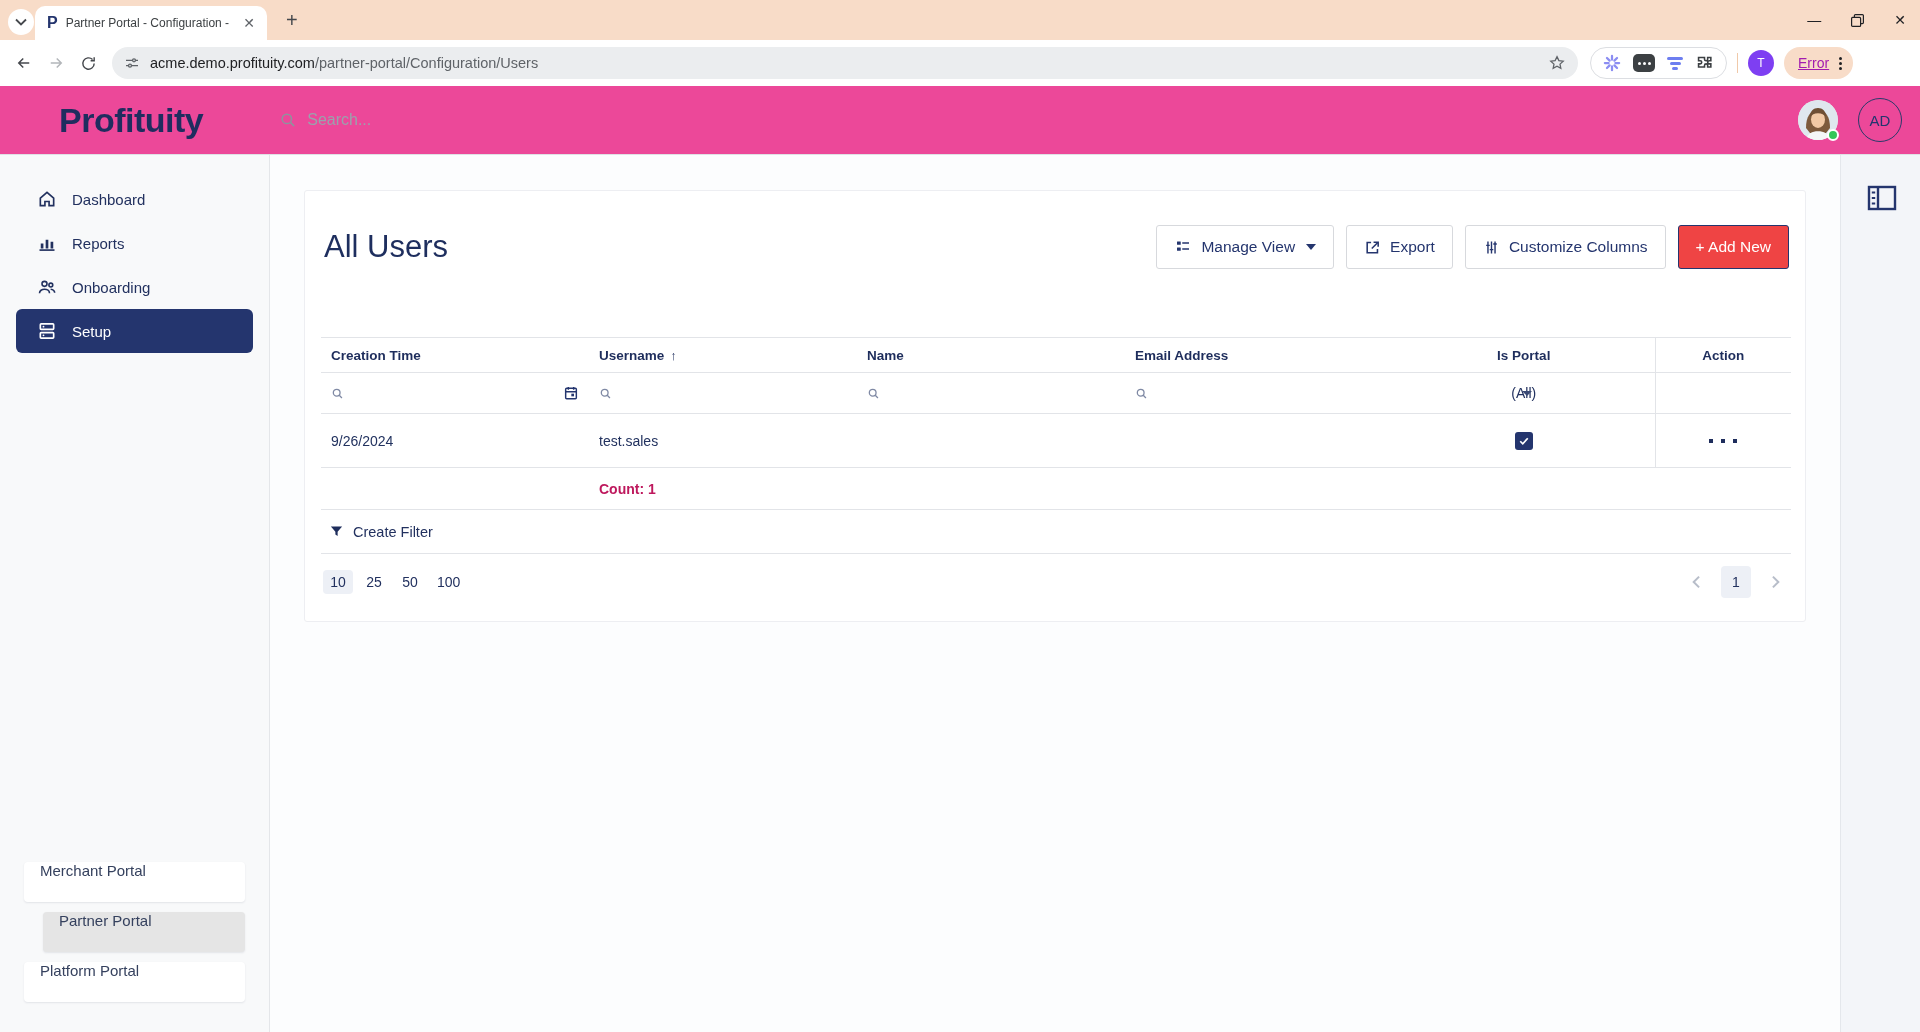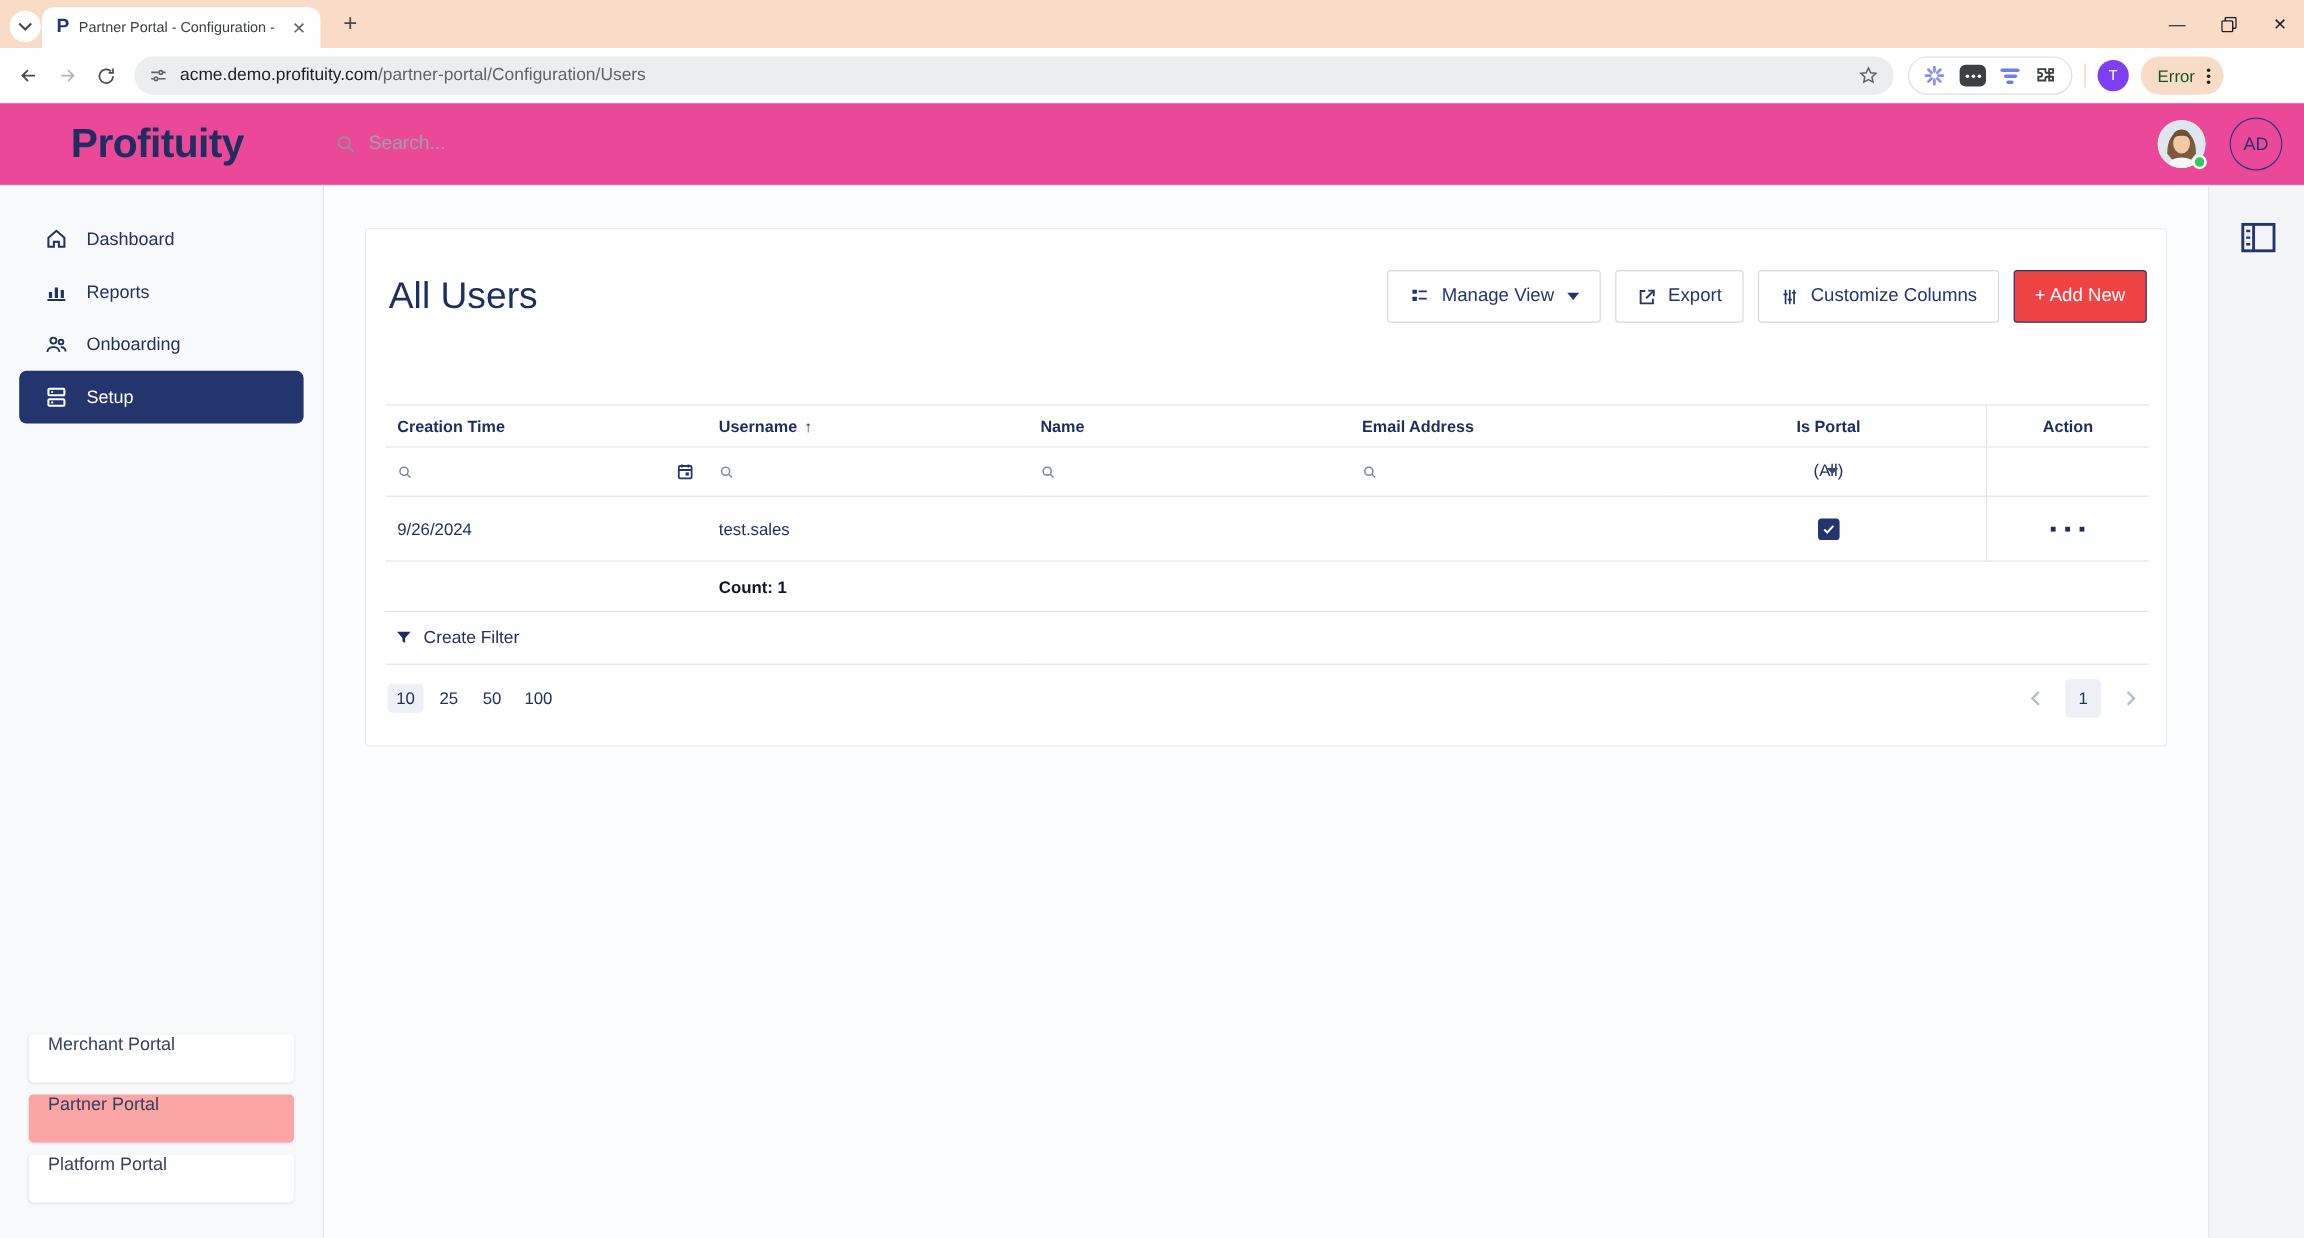--- a/index.html
+++ b/index.html
@@ -37,21 +37,21 @@
   .ext-dots-box { width:22px; height:18px; background:#3c4043; border-radius:5px; display:flex;
                   align-items:center; justify-content:center; gap:2px; }
   .ext-dots-box i { width:3px; height:3px; background:#fff; border-radius:50%; }
   .bars i { display:block; height:3px; background:#6d7ef0; border-radius:2px; margin:2px auto; }
   .bars i:nth-child(1){width:16px;} .bars i:nth-child(2){width:11px;} .bars i:nth-child(3){width:6px;}
   .chrome-sep { width:1px; height:20px; background:#f0c9a9; margin:0 10px; }
   .profile-badge { width:26px; height:26px; border-radius:50%; background:#7e3ff2; color:#fff;
                    font-size:12px; display:flex; align-items:center; justify-content:center; }
   .error-pill { margin-left:10px; height:32px; background:#f8dcc8; border-radius:16px;
                 display:flex; align-items:center; gap:10px; padding:0 10px 0 14px; }
-  .error-pill .label { font-size:14px; color:#14532d; }
+  .error-pill .label { font-size:14px; color:#a21caf;text-decoration:underline; }
   .kebab { color:#202124; font-size:14px; letter-spacing:0; line-height:5px; width:4px; }
   .kebab i { display:block; width:3px; height:3px; background:#202124; border-radius:50%; margin:2px 0; }
 
   
   .app-header { height:69px; background:#ec4899; border-bottom:1px solid #dfe1e5;
                 display:flex; align-items:center; padding:0 18px 0 59px; }
   .logo { font-size:34px; font-weight:bold; color:#1f2d5f; letter-spacing:-0.5px; }
   .global-search { display:flex; align-items:center; gap:10px; margin-left:76px; color:#8d949e; }
   .global-search input { border:none; outline:none; font-size:16px; width:320px;
                          font-family:"Liberation Sans",sans-serif; color:#333; background:transparent; }
@@ -71,21 +71,21 @@
   .nav-item { height:44px; margin:0 16px; display:flex; align-items:center; gap:15px;
               padding-left:21px; color:#22315f; font-size:15px; border-radius:6px; cursor:pointer; }
   .nav-item .nicon { color:#22315f; }
   .nav-item.active { background:#24356e; color:#fff; }
   .nav-item.active .nicon { color:#fff; }
   .sidebar-spacer { flex:1; }
   .portals { padding:0 24px 20px 24px; }
   .portal-btn { height:40px; background:#fff; border-radius:4px; margin-bottom:10px;
                 box-shadow:0 1px 2px rgba(40,50,80,.10); display:flex; align-items:flex-start;
                 padding-left:16px; font-size:15px; color:#35415e; cursor:pointer; }
-  .portal-btn.active { background:#fca5a5; }
+  .portal-btn.active { background:#e5e5e5;margin-left:19px; }
 
   .main-wrap { flex:1; display:flex; background:#fcfdfe; }
   .main-content { flex:1; }
   .card { width:1502px; height:432px; margin:35px 0 0 34px; background:#fff;
           border:1px solid #edeef2; border-radius:3px; padding:0 16px; }
 
   .title-row { display:flex; align-items:center; justify-content:space-between; padding-top:34px; }
   .page-title { font-size:31px; color:#1e2e5e; padding-left:3px; }
   .btn-group { display:flex; gap:12px; }
   .btn { height:44px; background:#fff; border:1px solid #d7d9dd; border-radius:3px;
@@ -111,21 +111,21 @@
                border-left:5px solid transparent; border-right:5px solid transparent;
                border-top:5px solid #3a4a75; }
   .drow td { border-bottom:1px solid #e2e4e8; height:54px; font-size:14px; color:#22325f; padding:0 0 0 10px; }
   .drow td.center { text-align:center; padding:0; }
   .action-bl { border-left:1px solid #e2e4e8; }
   .checkbox { width:18px; height:18px; background:#24356e; border-radius:3px; margin:0 auto;
               display:flex; align-items:center; justify-content:center; cursor:pointer; }
   .dots { display:flex; gap:8px; justify-content:center; cursor:pointer; }
   .dots i { width:4px; height:4px; background:#1e2d5c; }
   .crow td { border-bottom:1px solid #e2e4e8; height:42px; font-size:14px; font-weight:bold;
-             color:#0f172a; padding:0 0 0 10px; }
+             color:#be185d; padding:0 0 0 10px; }
   .cfrow td { border-bottom:1px solid #e2e4e8; height:44px; }
   .create-filter { display:flex; align-items:center; gap:9px; color:#22315f; font-size:14.5px;
                    padding-left:8px; cursor:pointer; }
   .create-filter .funnel { color:#1e2d5c; }
 
   .pager { width:1470px; height:50px; display:flex; align-items:center; justify-content:space-between;
            padding:6px 6px 0 2px; }
   .page-sizes { display:flex; align-items:center; gap:6px; }
   .psize { min-width:30px; height:24px; display:flex; align-items:center; justify-content:center;
            font-size:14px; color:#22315f; border-radius:4px; padding:0 6px; cursor:pointer; }

